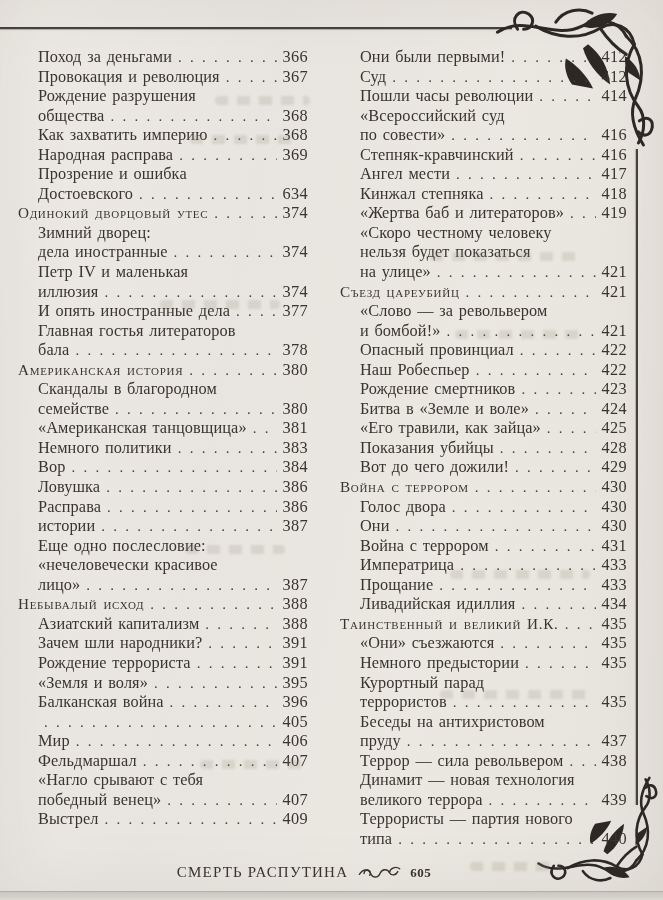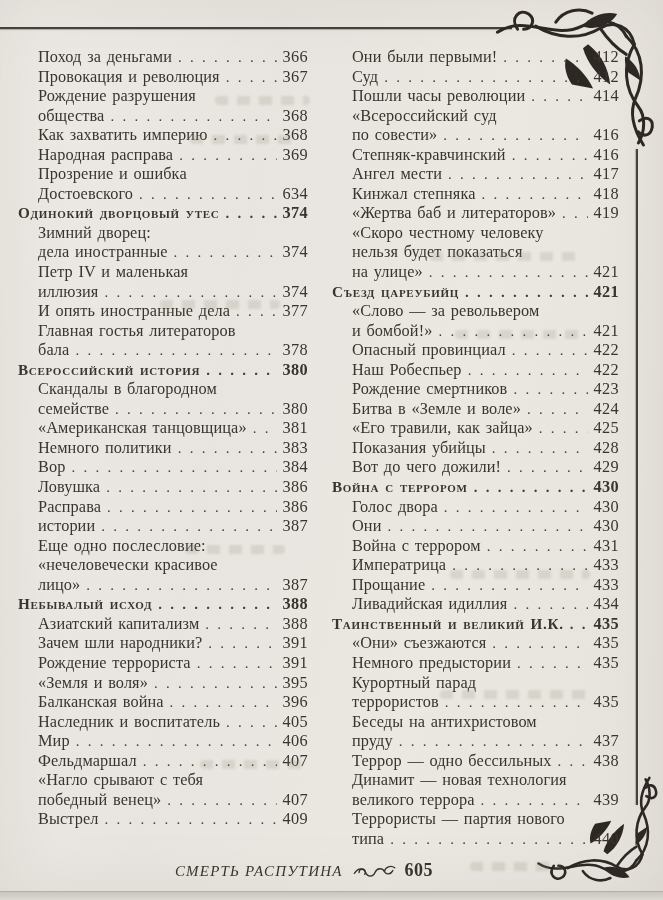--- a/index.html
+++ b/index.html
@@ -12,39 +12,39 @@
   }
   
   .top-rule{position:absolute;top:27px;left:0;width:512px;height:2.4px;background:#46413b;box-shadow:0 1px 1px rgba(70,65,59,0.35);}
   .right-rule{position:absolute;top:149px;right:25px;width:2.4px;height:656px;background:#46413b;box-shadow:-1px 0 1px rgba(70,65,59,0.3);}
   .corner{position:absolute;}
   .corner-top{top:2px;right:-4px;width:172px;height:146px;}
   .corner-bottom{bottom:6px;right:-4px;width:130px;height:126px;transform:scaleY(-1);}
   
   .col{position:absolute;top:47px;}
   .col-left{left:18px;width:290px;}
-  .col-right{left:332px;width:287px;}
+  .col-right{left:340px;width:287px;}
   .toc-line{
     display:flex;align-items:baseline;height:19.55px;
     font-size:16.3px;white-space:nowrap;word-spacing:1.5px;letter-spacing:0.1px;
   }
   .toc-line.indent{padding-left:20px;}
-  .toc-line.chapter{font-variant:small-caps;font-size:15.2px;letter-spacing:0.7px;font-weight:bold;}
+  .toc-line.chapter{font-variant:small-caps;font-size:15.2px;letter-spacing:0.7px;}
   .toc-line .t{flex:0 0 auto;}
   .leader{flex:1 1 auto;overflow:hidden;min-width:10px;margin:0 5px 0 6px;color:#453f38;}
   .leader::after{
     content:". . . . . . . . . . . . . . . . . . . . . . . . . . . . . . . . . . . . . . . . . . . . . . . .";
     letter-spacing:1.5px;font-size:15px;font-variant:normal;
   }
   .pagenum{flex:0 0 auto;font-variant:normal;font-size:16.3px;letter-spacing:0.4px;}
   
   .footer{position:absolute;left:0;width:608px;bottom:19px;text-align:center;}
-  .ftitle{font-style:italic;font-size:15px;letter-spacing:1.2px;}
+  .ftitle{font-size:15px;letter-spacing:1.2px;}
   .fswirl{vertical-align:-3px;margin:0 8px 0 10px;}
-  .fnum{font-weight:bold;font-size:18px;letter-spacing:0.5px;text-align:center;}
+  .fnum{font-weight:bold;font-size:13px;letter-spacing:0.5px;text-align:center;}
   
   .bottom-edge{position:absolute;left:0;right:0;bottom:0;height:8px;background:linear-gradient(#c9c6c0,#dcd9d3);}
   .bottom-edge::before{content:"";position:absolute;top:-1px;left:0;right:0;height:1px;background:#b3b0a9;}
   
   .ghost{position:absolute;height:9px;border-radius:4px;filter:blur(1.2px);
     background:repeating-linear-gradient(90deg,rgba(146,142,118,0.20) 0 13px,rgba(146,142,118,0) 13px 22px);}
 </style>
 </head>
 <body>
 
@@ -156,21 +156,21 @@
       </div>
       <div class="toc-line indent">
         <span class="t">Главная гостья литераторов</span>
       </div>
       <div class="toc-line indent">
         <span class="t">бала</span>
         <span class="leader"></span>
         <span class="pagenum">378</span>
       </div>
       <div class="toc-line chapter">
-        <span class="t">Всероссийский история</span>
+        <span class="t">Американская история</span>
         <span class="leader"></span>
         <span class="pagenum">380</span>
       </div>
       <div class="toc-line indent">
         <span class="t">Скандалы в благородном</span>
       </div>
       <div class="toc-line indent">
         <span class="t">семействе</span>
         <span class="leader"></span>
         <span class="pagenum">380</span>
@@ -240,21 +240,20 @@
         <span class="t">«Земля и воля»</span>
         <span class="leader"></span>
         <span class="pagenum">395</span>
       </div>
       <div class="toc-line indent">
         <span class="t">Балканская война</span>
         <span class="leader"></span>
         <span class="pagenum">396</span>
       </div>
       <div class="toc-line indent">
-        <span class="t">Наследник и воспитатель</span>
         <span class="leader"></span>
         <span class="pagenum">405</span>
       </div>
       <div class="toc-line indent">
         <span class="t">Мир</span>
         <span class="leader"></span>
         <span class="pagenum">406</span>
       </div>
       <div class="toc-line indent">
         <span class="t">Фельдмаршал</span>
@@ -438,21 +437,21 @@
       </div>
       <div class="toc-line indent">
         <span class="t">Беседы на антихристовом</span>
       </div>
       <div class="toc-line indent">
         <span class="t">пруду</span>
         <span class="leader"></span>
         <span class="pagenum">437</span>
       </div>
       <div class="toc-line indent">
-        <span class="t">Террор — одно бессильных</span>
+        <span class="t">Террор — сила револьвером</span>
         <span class="leader"></span>
         <span class="pagenum">438</span>
       </div>
       <div class="toc-line indent">
         <span class="t">Динамит — новая технология</span>
       </div>
       <div class="toc-line indent">
         <span class="t">великого террора</span>
         <span class="leader"></span>
         <span class="pagenum">439</span>

